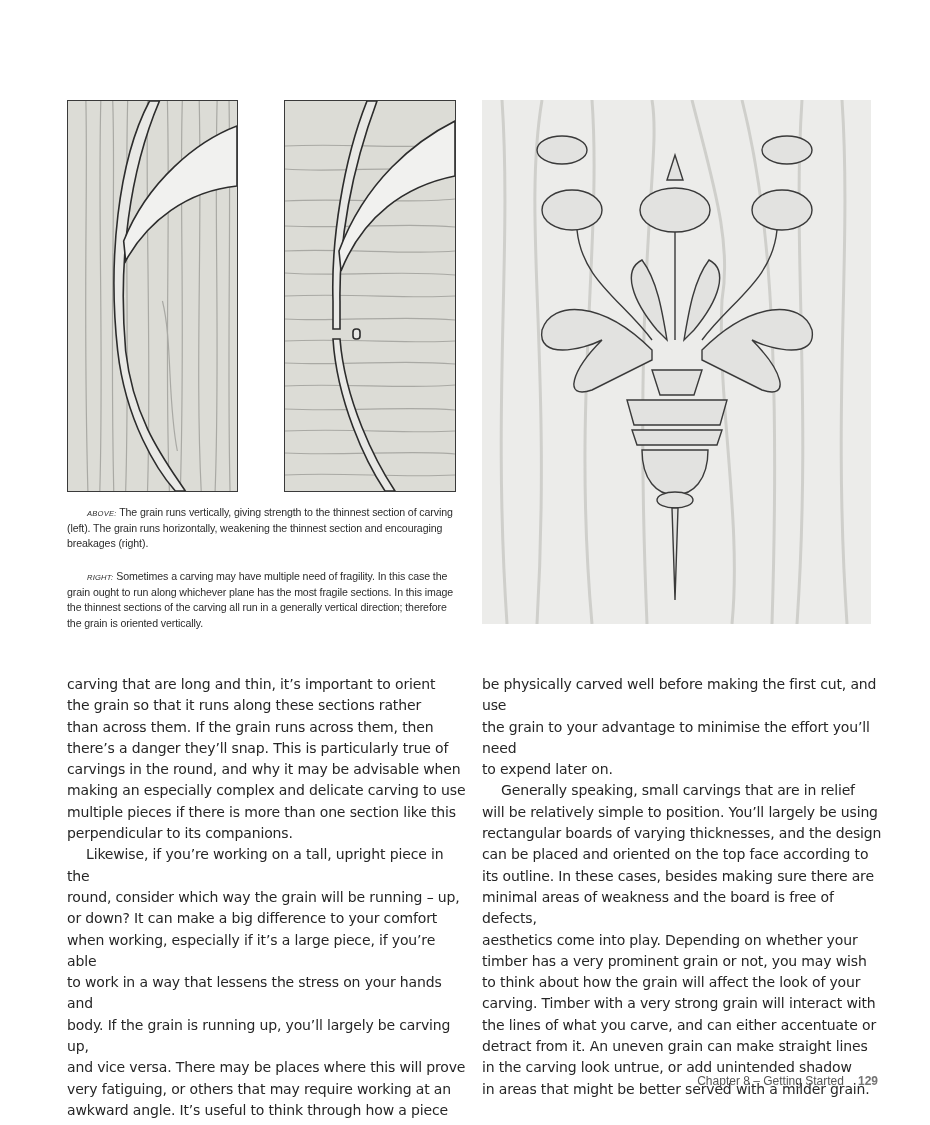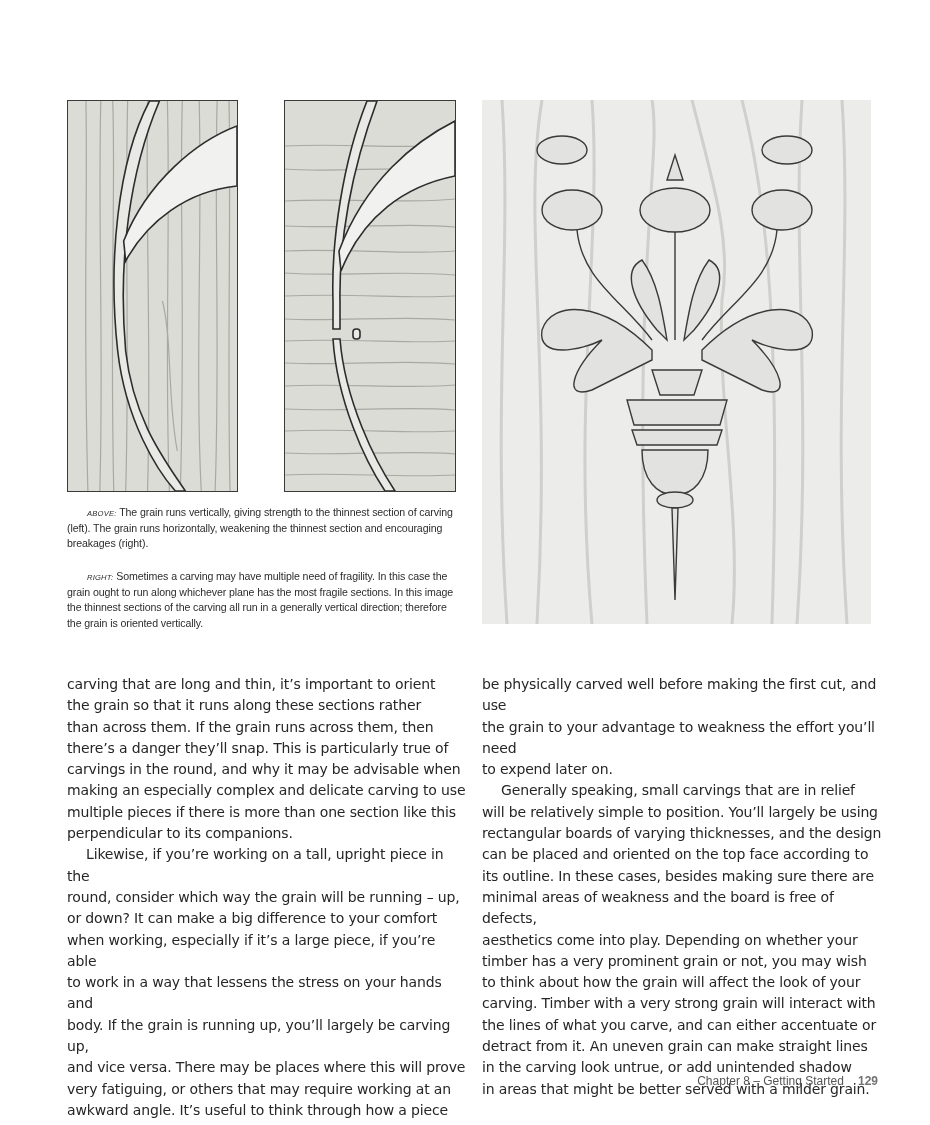--- a/index.html
+++ b/index.html
@@ -135,21 +135,21 @@
 or down? It can make a big difference to your comfort
 when working, especially if it’s a large piece, if you’re able
 to work in a way that lessens the stress on your hands and
 body. If the grain is running up, you’ll largely be carving up,
 and vice versa. There may be places where this will prove
 very fatiguing, or others that may require working at an
 awkward angle. It’s useful to think through how a piece will</p>
 </div>
 <div class="col" id="col-right">
   <p>be physically carved well before making the first cut, and use
-the grain to your advantage to weakness the effort you’ll need
+the grain to your advantage to minimise the effort you’ll need
 to expend later on.</p>
   <p class="indent">Generally speaking, small carvings that are in relief
 will be relatively simple to position. You’ll largely be using
 rectangular boards of varying thicknesses, and the design
 can be placed and oriented on the top face according to
 its outline. In these cases, besides making sure there are
 minimal areas of weakness and the board is free of defects,
 aesthetics come into play. Depending on whether your
 timber has a very prominent grain or not, you may wish
 to think about how the grain will affect the look of your

